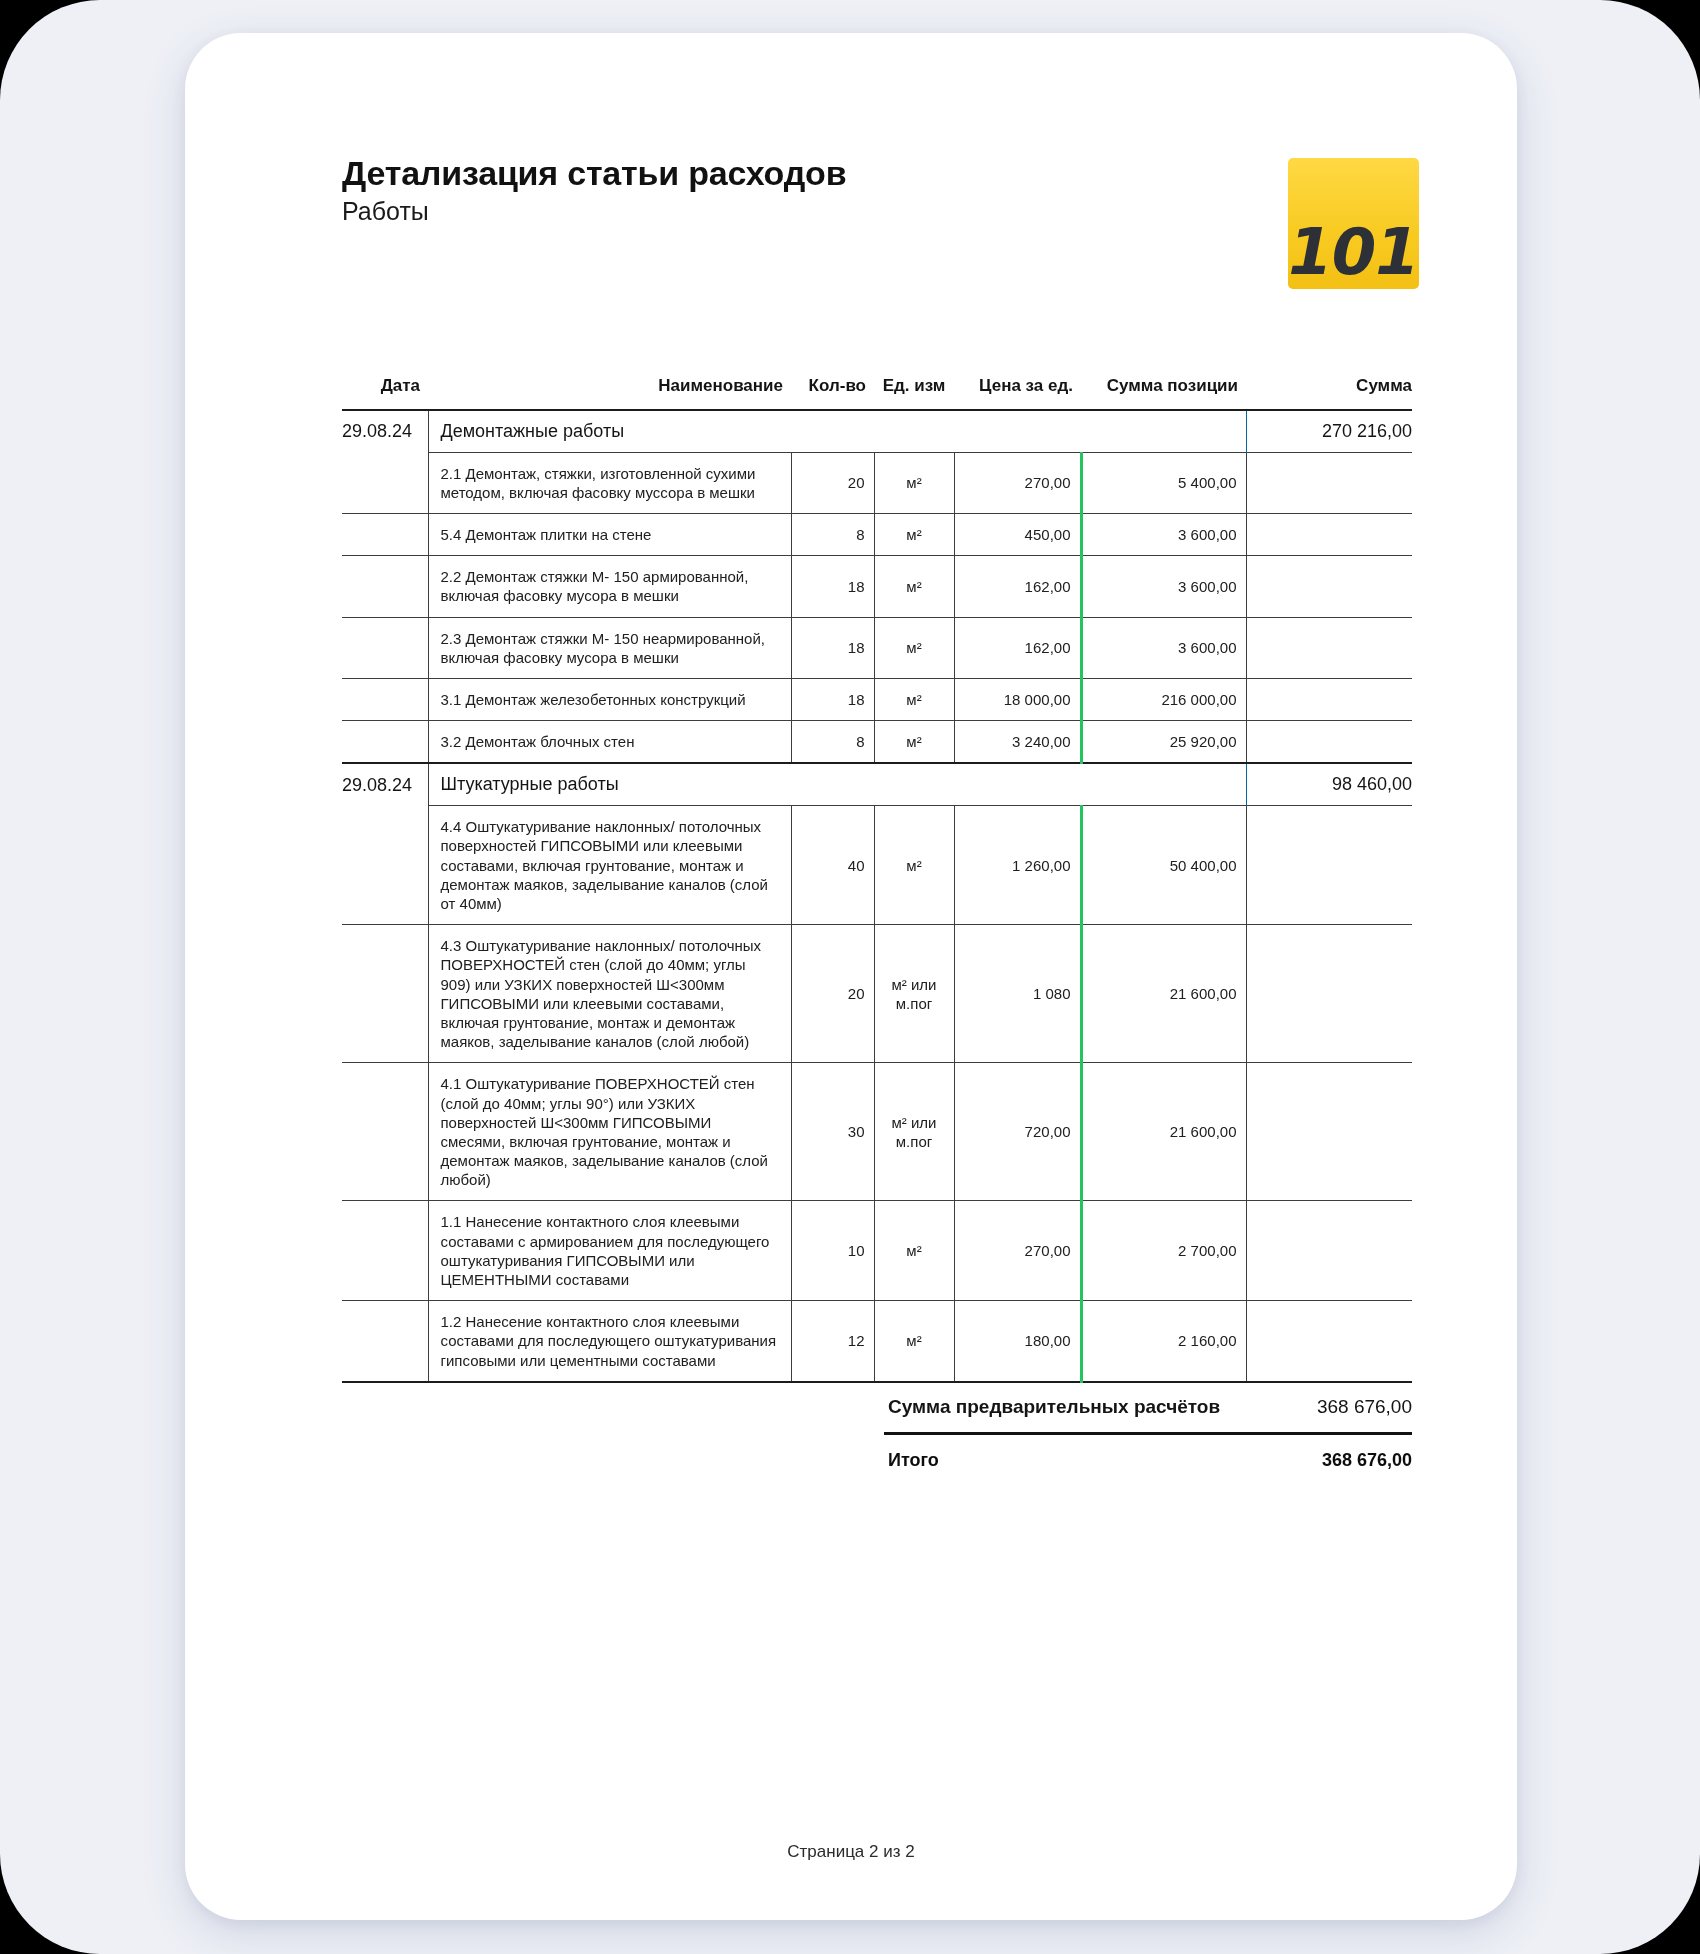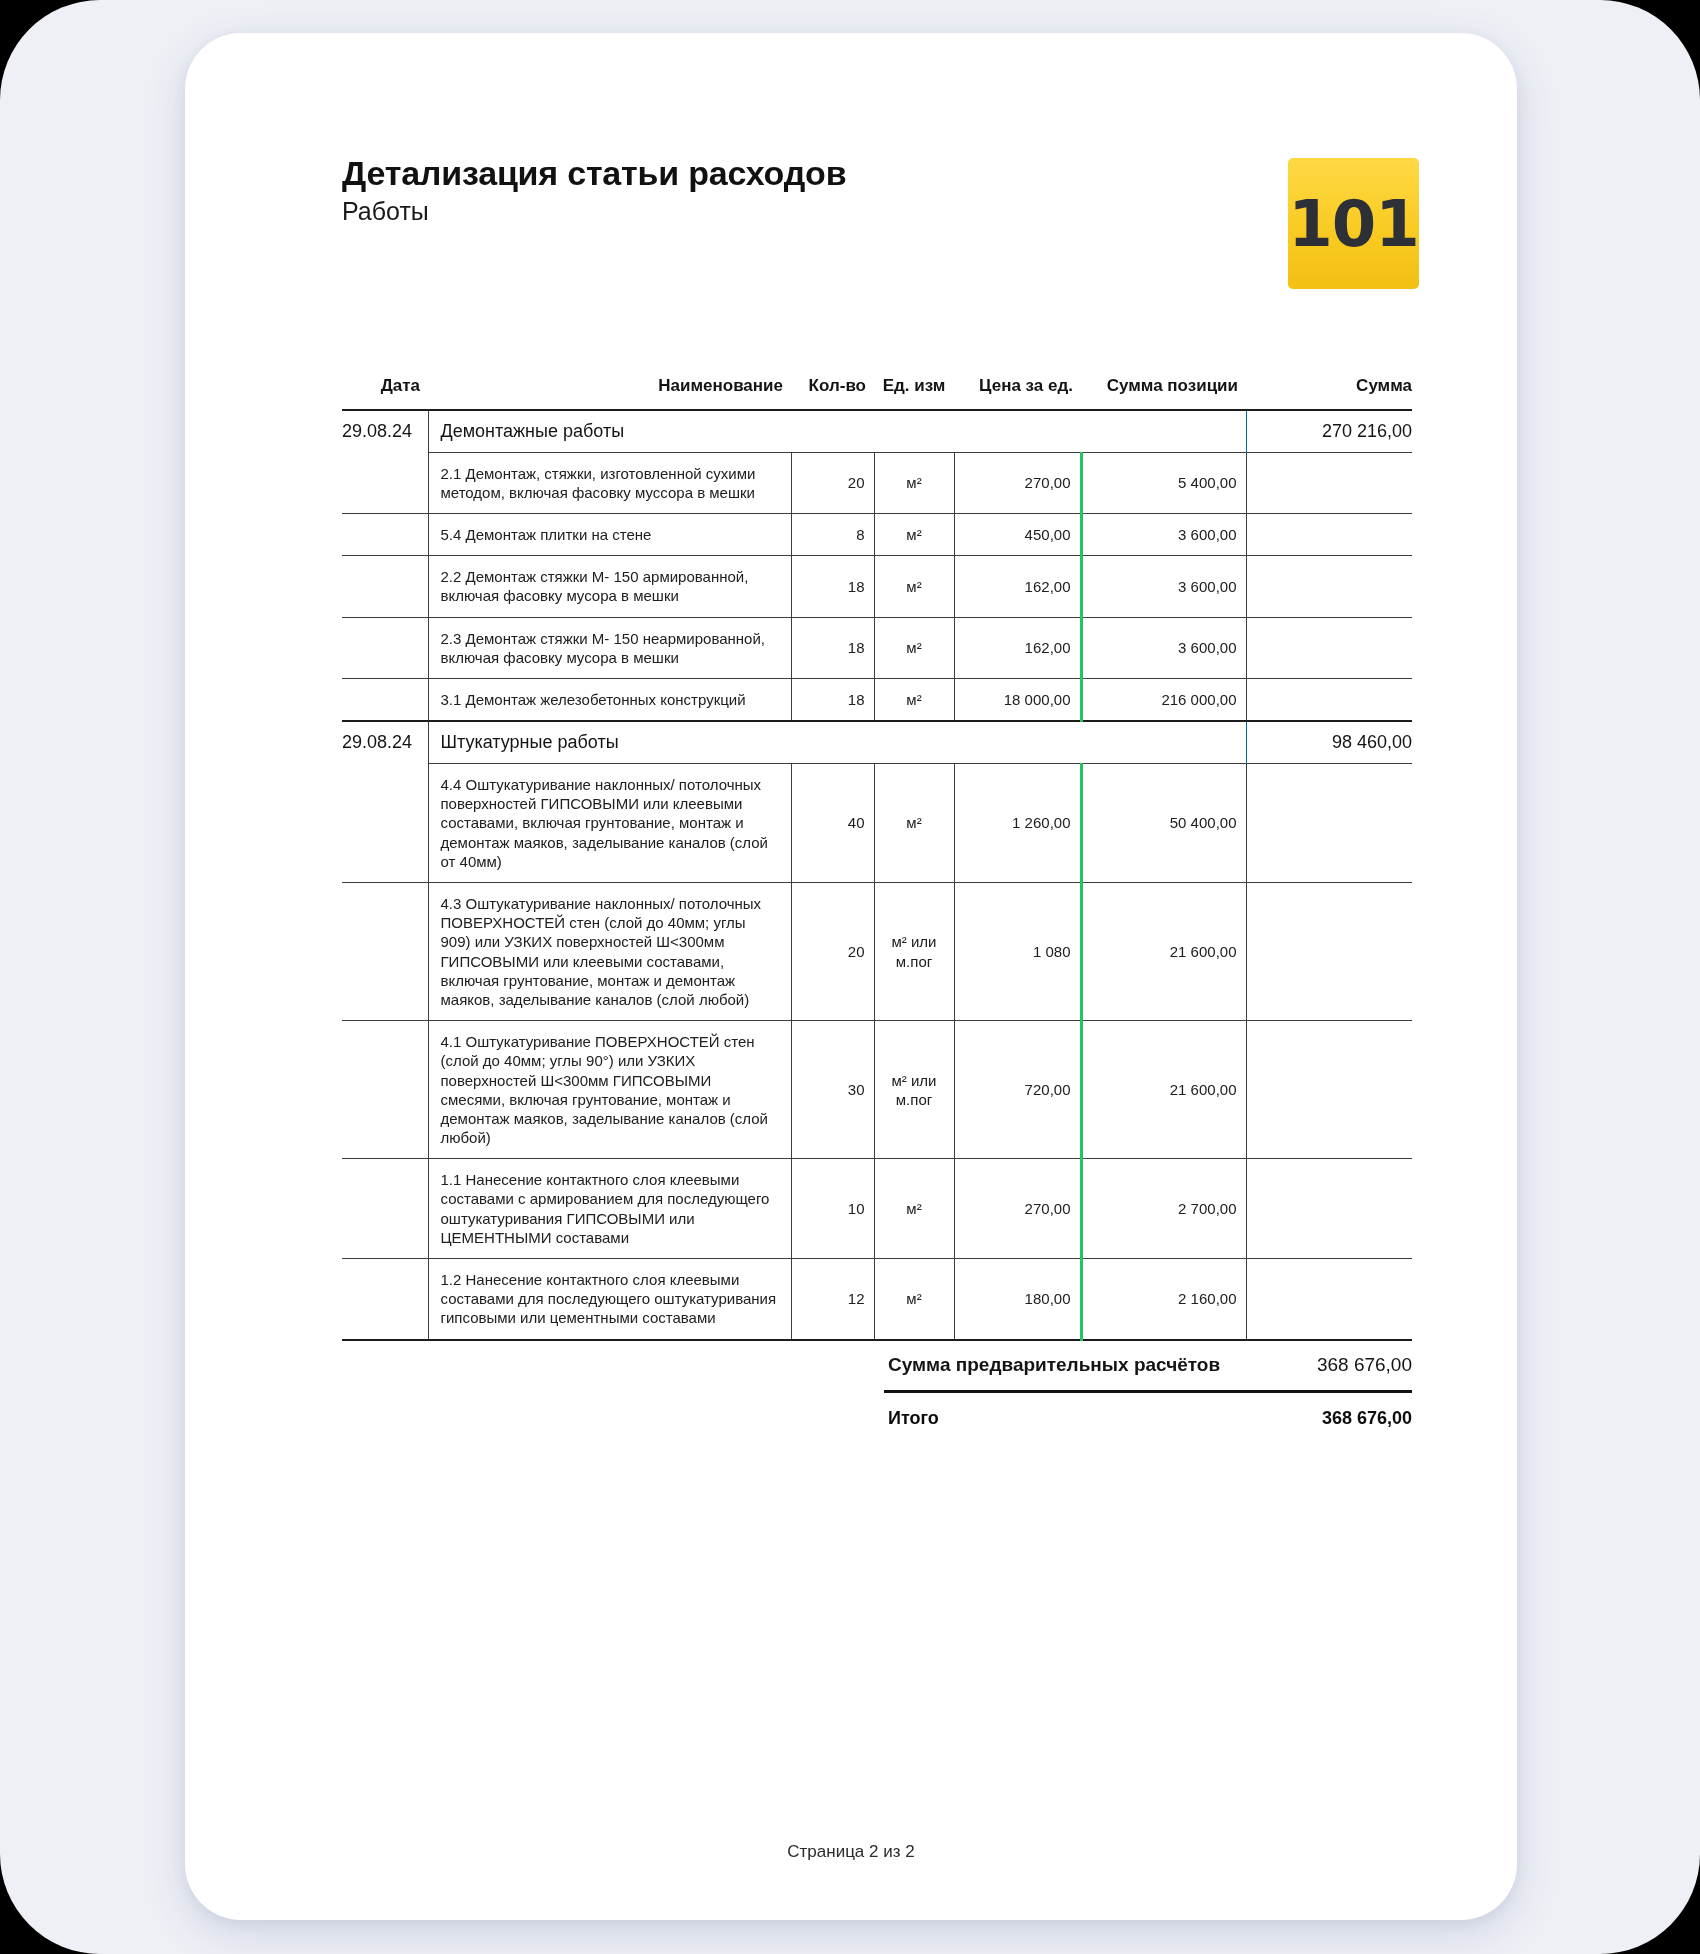--- a/index.html
+++ b/index.html
@@ -28,21 +28,21 @@
   .doc-header { padding-top:120px; }
   .doc-title { font-size:34px; font-weight:700; color:#111; line-height:1.18; letter-spacing:-0.2px; }
   .doc-subtitle { font-size:25px; font-weight:400; color:#1a1a1a; line-height:1.3; margin-top:2px; }
 
   .logo {
     position:absolute;
     left:1103px; top:125px;
     width:131px; height:131px;
     border-radius:5px;
     background:linear-gradient(180deg,#ffd944 0%, #f8ca20 60%, #f3c014 100%);
-    display:flex; align-items:center; justify-content:center;
+    display:flex; align-items:flex-end; justify-content:center;font-style:italic;
   }
   .logo span {
     font-size:64px; font-weight:800; color:#2e3037; letter-spacing:-1px;
     font-family:"DejaVu Sans","Liberation Sans",sans-serif;
   }
 
   table.doc-table {
     margin-top:140px;
     width:1070px;
     border-collapse:collapse;
@@ -195,20 +195,29 @@
             </tr>
             <tr class="item-row">
               <td class="c-date"></td>
               <td class="c-name">3.1 Демонтаж железобетонных конструкций</td>
               <td class="c-qty">18</td>
               <td class="c-unit">м²</td>
               <td class="c-price">18 000,00</td>
               <td class="c-possum">216 000,00</td>
               <td class="c-sum"></td>
             </tr>
+            <tr class="item-row">
+              <td class="c-date"></td>
+              <td class="c-name">3.2 Демонтаж блочных стен</td>
+              <td class="c-qty">8</td>
+              <td class="c-unit">м²</td>
+              <td class="c-price">3 240,00</td>
+              <td class="c-possum">25 920,00</td>
+              <td class="c-sum"></td>
+            </tr>
             <tr class="group-row">
               <td class="c-date">29.08.24</td>
               <td class="group-name" colspan="5">Штукатурные работы</td>
               <td class="group-sum">98 460,00</td>
             </tr>
             <tr class="item-row first">
               <td class="c-date"></td>
               <td class="c-name">4.4 Оштукатуривание наклонных/ потолочных поверхностей ГИПСОВЫМИ или клеевыми составами, включая грунтование, монтаж и демонтаж маяков, заделывание каналов (слой от 40мм)</td>
               <td class="c-qty">40</td>
               <td class="c-unit">м²</td>

